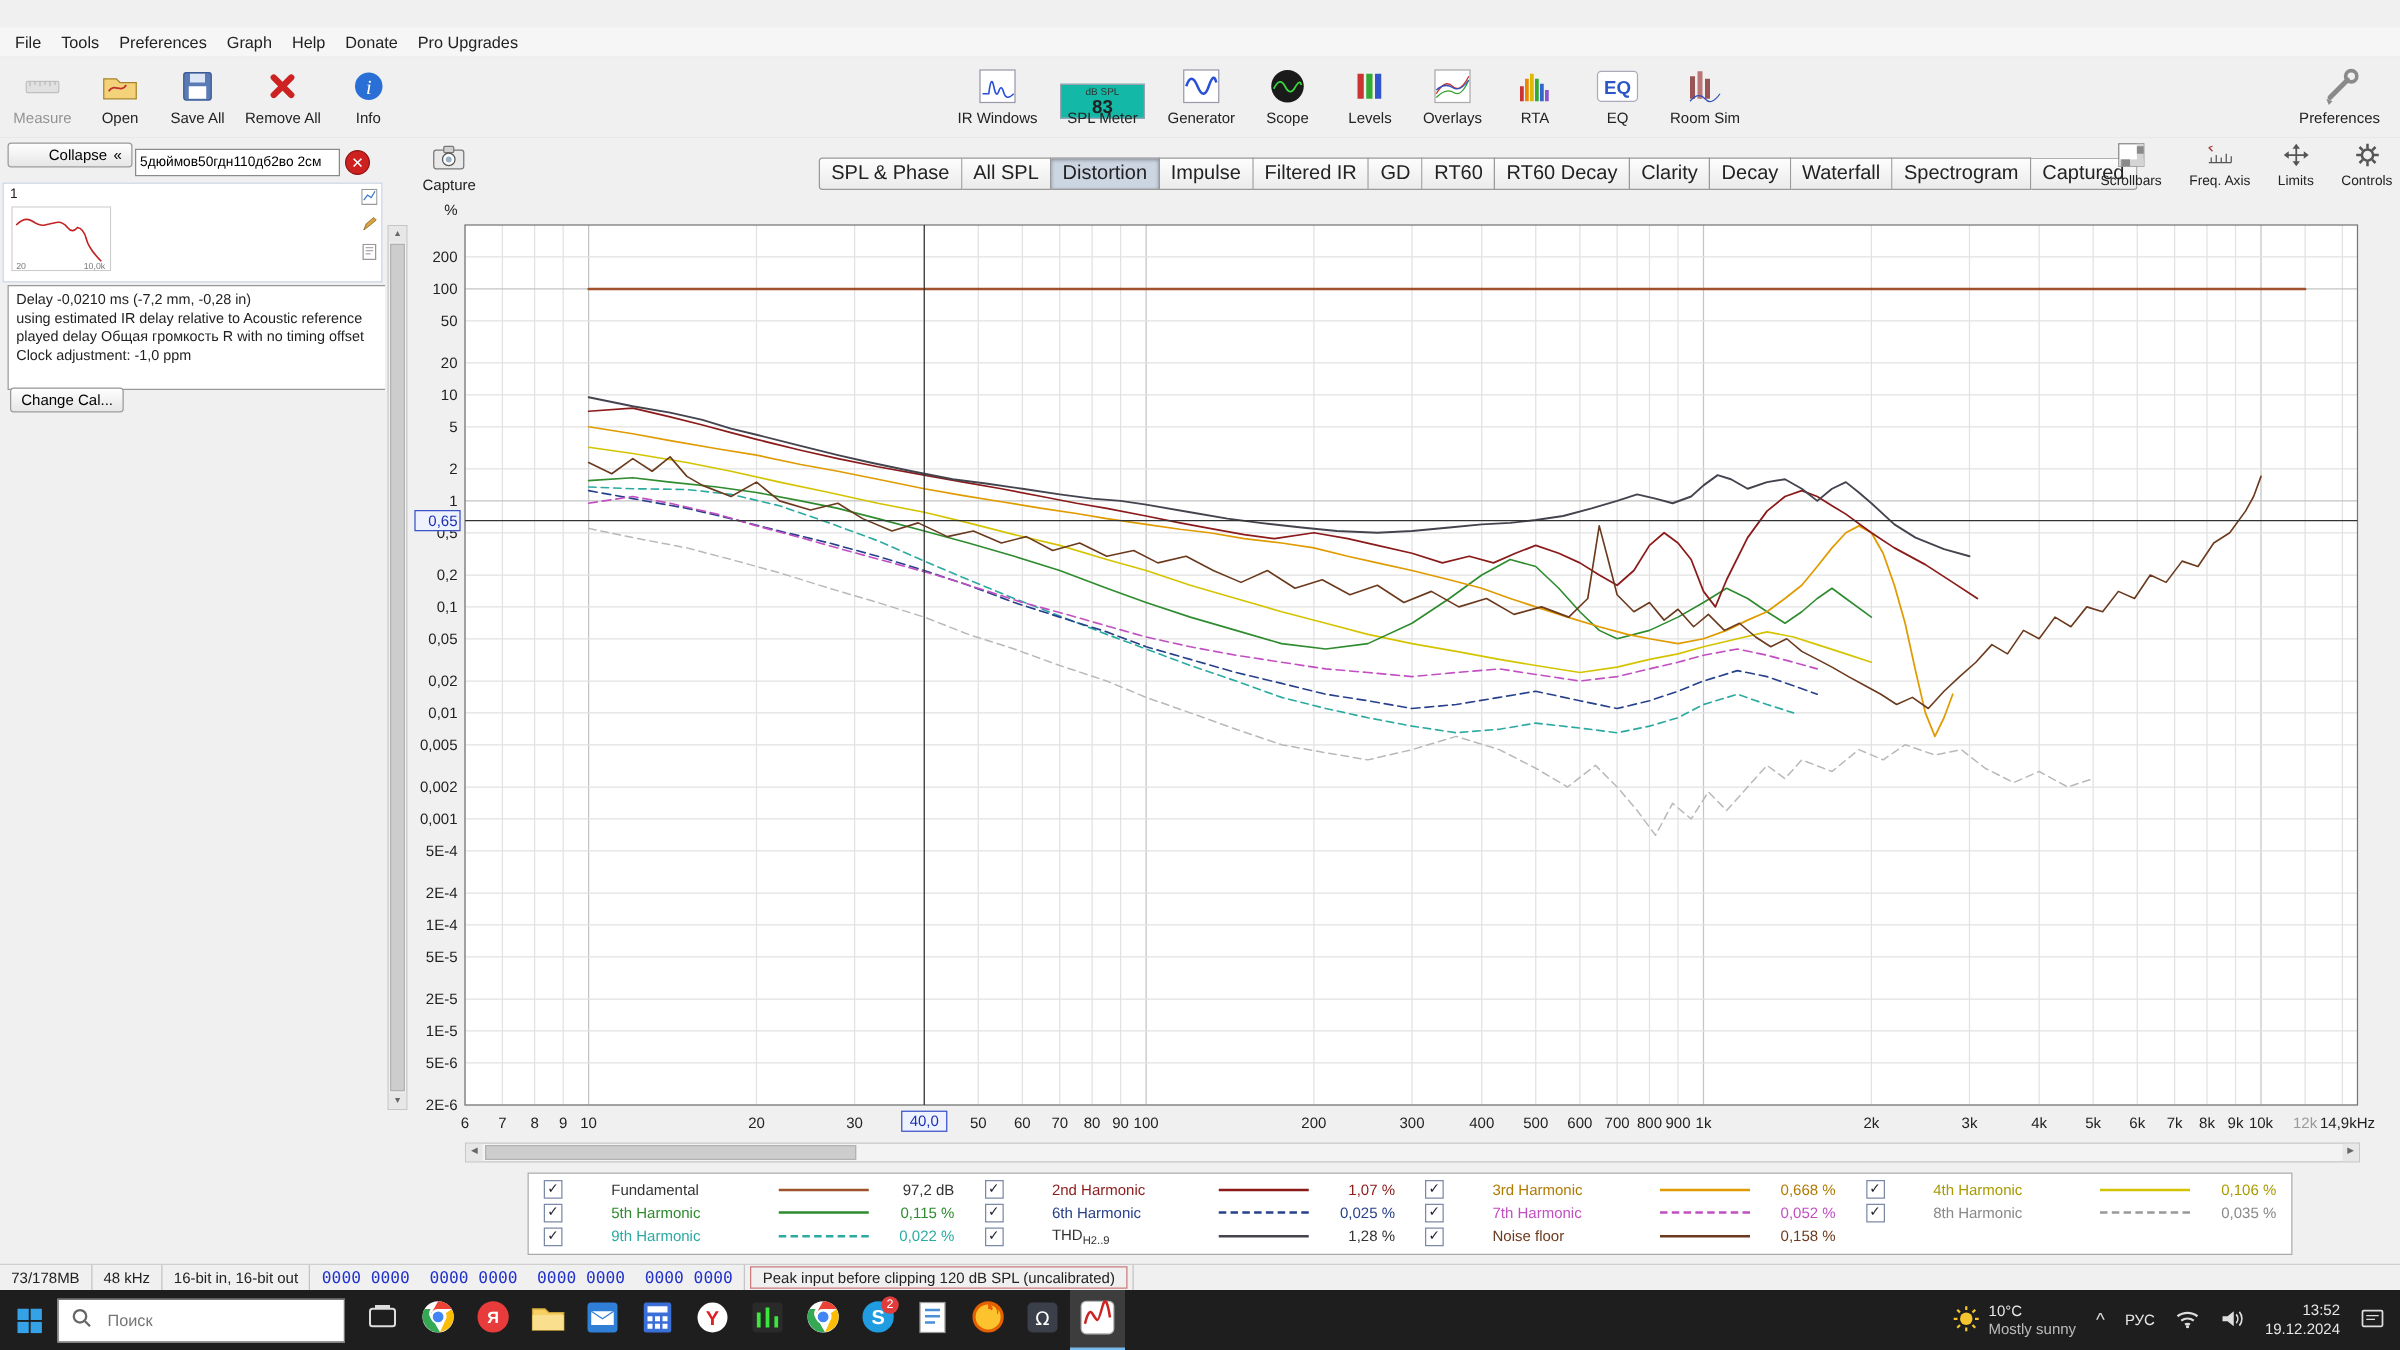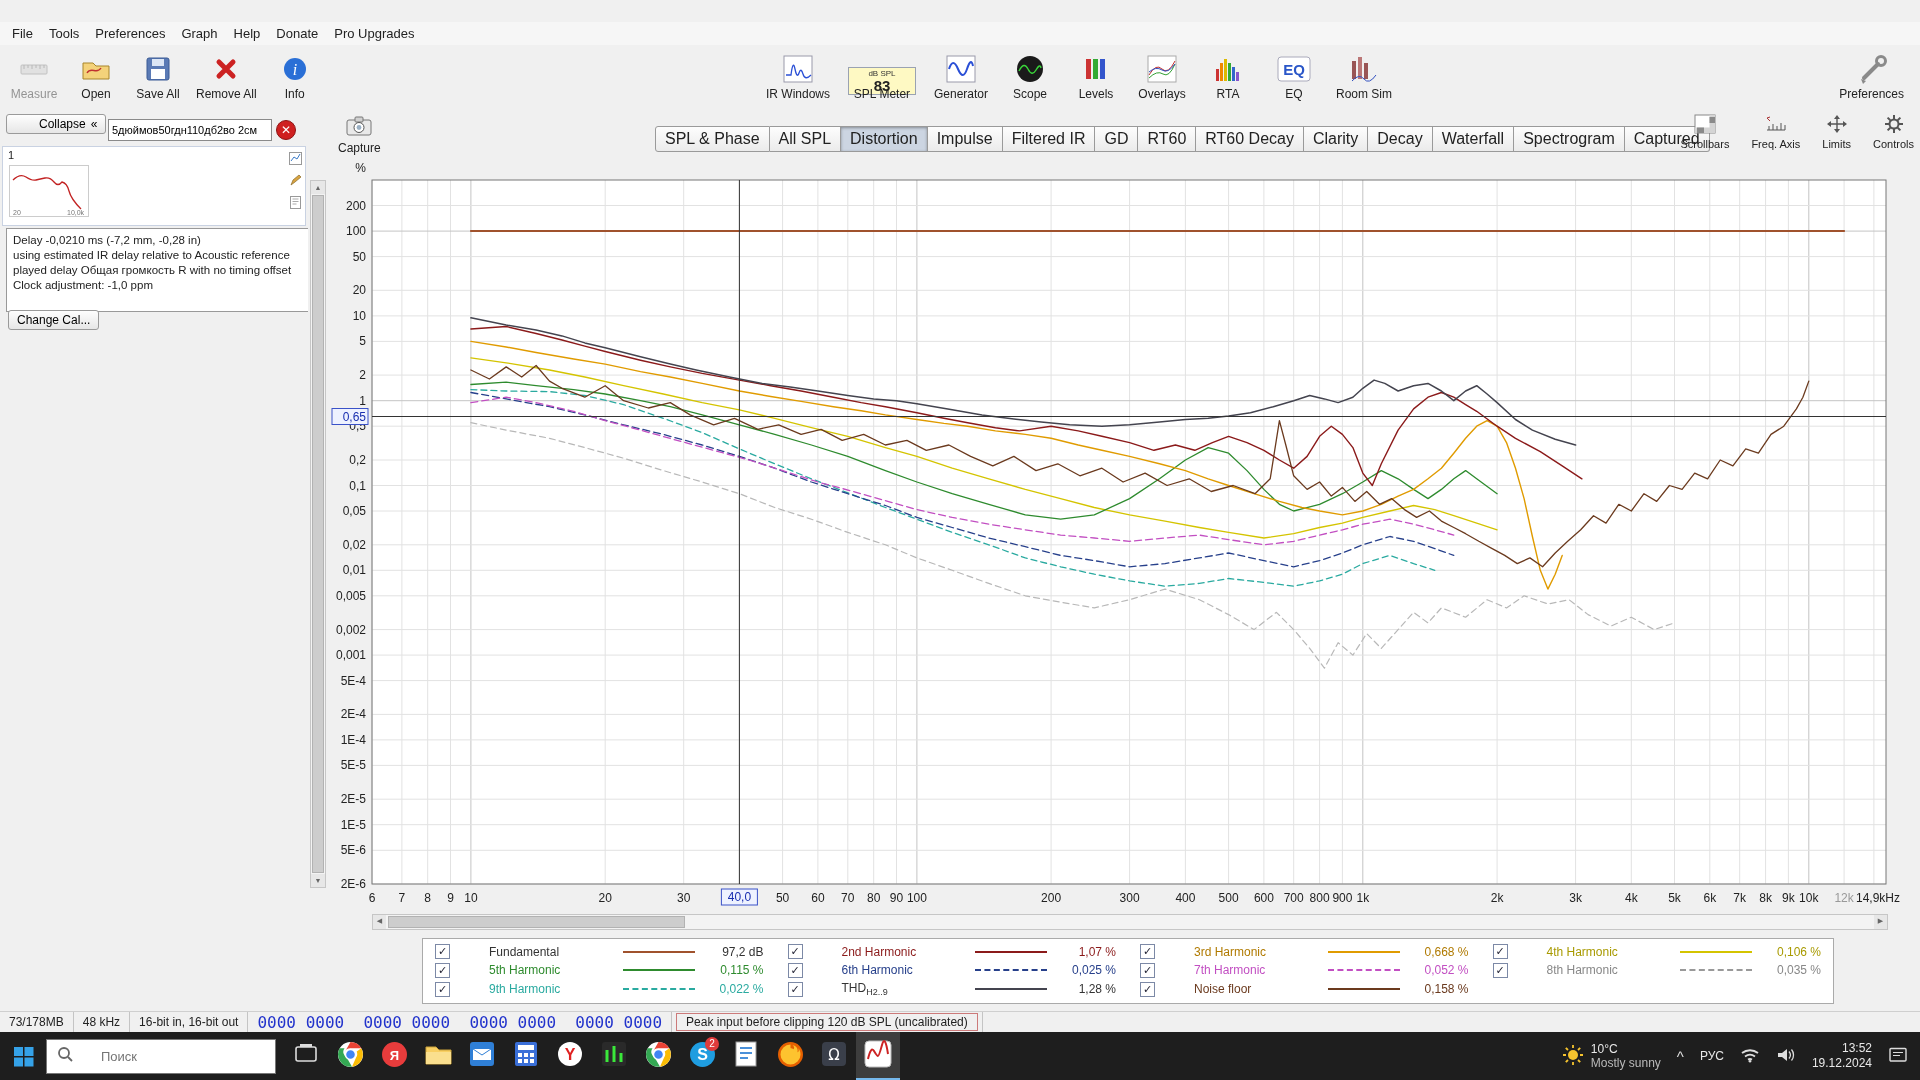--- a/index.html
+++ b/index.html
@@ -18,21 +18,21 @@
   
   .toolbar{position:absolute;top:45px;left:0;right:0;height:65px;background:#f0f0f0;
     border-bottom:1px solid #cfcfcf;display:flex;align-items:center;}
   .tb-group{display:flex;align-items:flex-start;gap:14px;}
   #tb-left{margin-left:10px;}
   #tb-center{margin:0 auto;gap:18px;}
   #tb-right{margin-right:16px;}
   .tb-btn{display:flex;flex-direction:column;align-items:center;gap:3px;font-size:12px;min-width:48px;}
   .tb-btn.disabled{opacity:.45;filter:grayscale(1);}
   .tb-icon{height:30px;display:flex;align-items:center;justify-content:center;}
-  .spl-box{width:42px;border:1px solid #9aa2b2;background:#fef9c3;text-align:center;padding:1px 12px;margin-top:24px;}
+  .spl-box{width:42px;border:1px solid #9aa2b2;background:#14b8a6;text-align:center;padding:1px 12px;margin-top:24px;}
   .spl-top{font-size:8px;color:#333;}
   .spl-val{font-size:15px;font-weight:bold;line-height:15px;}
   
   .btn{background:linear-gradient(#fefefe,#e6e6e6);border:1px solid #9a9a9a;border-radius:3px;
     font-size:12px;display:inline-flex;align-items:center;gap:5px;padding:2px 8px;}
   
   .sidebar{position:absolute;top:110px;left:0;width:308px;bottom:68px;background:#f0f0f0;
     border-right:1px solid #c9c9c9;}
   .collapse-btn{position:absolute;top:4px;left:6px;padding-left:32px;}
   .name-input{position:absolute;top:9px;left:108px;width:156px;height:20px;border:1px solid #8a8a8a;
@@ -84,30 +84,30 @@
     line-height:12px;text-align:center;color:#223;flex:0 0 13px;}
   .lg-label{flex:1;white-space:nowrap;margin-left:32px;}
   .lg-label sub{font-size:9px;}
   .lg-line{flex:0 0 72px;height:0;border-top:2px solid;}
   .lg-line.dashed{border-top-style:dashed;}
   .lg-val{flex:0 0 62px;text-align:right;white-space:nowrap;}
   
   .statusbar{position:absolute;left:0;right:0;bottom:48px;height:20px;background:#f0f0f0;
     border-top:1px solid #cfcfcf;display:flex;font-size:12px;align-items:stretch;}
   .sb-seg{border-right:1px solid #c4c4c4;padding:0 9px;display:flex;align-items:center;white-space:pre;}
-  .sb-digits{color:#2233cc;font-family:"DejaVu Sans Mono",monospace;font-size:16px;}
+  .sb-digits{color:#2233cc;font-family:"DejaVu Sans Mono",monospace;font-size:13px;}
   .sb-peak-wrap{padding:1px 4px;display:flex;align-items:stretch;border-right:1px solid #c4c4c4;}
   .sb-peak{border:1px solid #cc7a7a;padding:0 9px;display:flex;align-items:center;white-space:pre;}
   .sb-fill{flex:1;}
   
   .taskbar{position:absolute;left:0;right:0;bottom:0;height:48px;background:#1e1e1e;
     display:flex;align-items:center;color:#e8e8e8;}
   .tb-start{width:46px;height:48px;display:flex;align-items:center;justify-content:center;}
   .tb-search{width:208px;height:33px;background:#fff;border:1px solid #777;display:flex;
-    align-items:center;gap:26px;padding:0 10px;margin-right:8px;}
+    align-items:center;gap:11px;padding:0 10px;margin-right:8px;}
   .tb-search input{border:none;outline:none;font-size:13px;width:150px;color:#555;
     font-family:"Liberation Sans",sans-serif;background:transparent;}
   .tb-app{width:44px;height:48px;display:flex;align-items:center;justify-content:center;position:relative;}
   .tb-app.active{background:rgba(255,255,255,.14);box-shadow:inset 0 -2px 0 #76b9ed;}
   .tb-badge{position:absolute;top:5px;right:5px;background:#e03c3c;color:#fff;border-radius:50%;
     font-size:10px;width:14px;height:14px;line-height:14px;text-align:center;}
   .tray{margin-left:auto;display:flex;align-items:center;gap:16px;padding-right:12px;font-size:12px;}
   .weather{display:flex;align-items:center;gap:7px;}
   .weather .wtxt{line-height:14px;font-size:12px;}
   .chev{font-size:15px;color:#ddd;}

